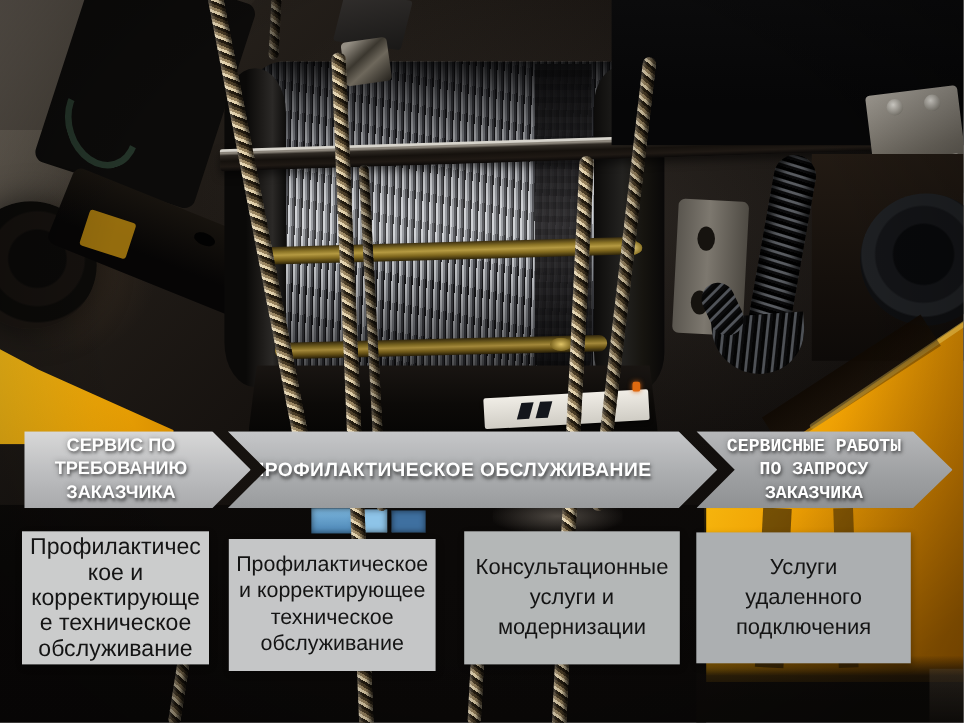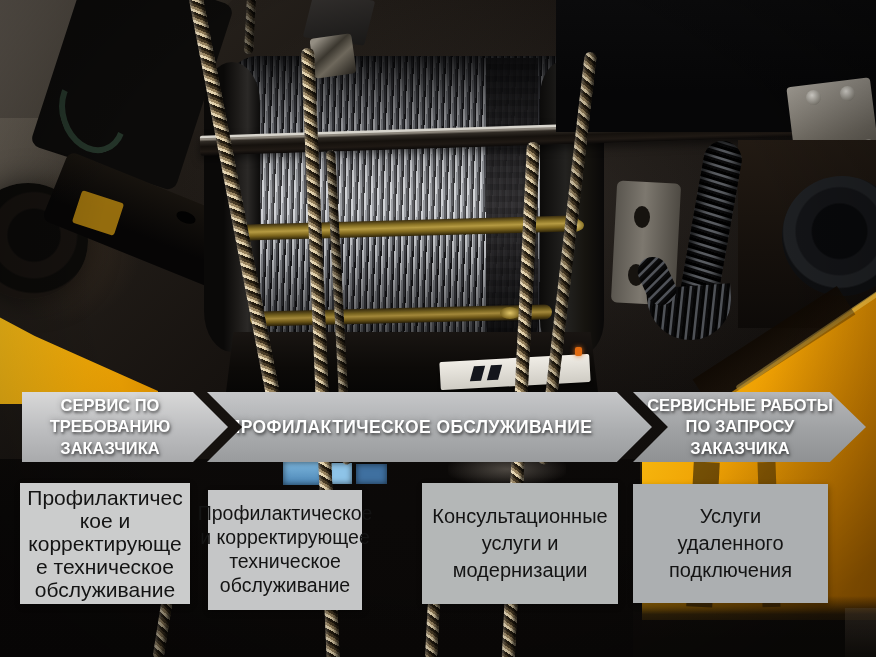--- a/index.html
+++ b/index.html
@@ -154,27 +154,27 @@
     text-shadow:1px 2px 3px rgba(0,0,0,.55),0 0 6px rgba(0,0,0,.25);
     filter:drop-shadow(0 4px 5px rgba(0,0,0,.35));box-sizing:border-box;}
   .chev-1{left:22px;width:206px;padding-right:30px;font-size:16.5px;line-height:1.3;
     clip-path:polygon(0 0,83% 0,100% 50%,83% 100%,0 100%);
     background:linear-gradient(180deg,#d8d8d8,#bcbdbf 55%,#a9aaac);}
   .chev-2{left:207px;width:445px;padding-right:39px;font-size:17.5px;letter-spacing:.4px;
     clip-path:polygon(0 0,92.1% 0,100% 50%,92.1% 100%,0 100%,7.9% 50%);
     background:linear-gradient(180deg,#c6c7c9,#abadaf 55%,#999b9d);}
   .chev-3{left:633px;width:233px;padding-right:19px;font-size:16.5px;line-height:1.3;
     clip-path:polygon(0 0,84.5% 0,100% 50%,84.5% 100%,0 100%,15% 50%);
-    background:linear-gradient(180deg,#b6b7b9,#9fa1a3 55%,#8f9193);}
+    background:linear-gradient(180deg,#b6b7b9,#9fa1a3 55%,#8f9193);font-family:Liberation Mono, monospace;}
 
   
   .ibox{position:absolute;display:flex;align-items:center;justify-content:center;z-index:21;
     text-align:center;color:#141414;white-space:pre-line;box-shadow:1px 2px 6px rgba(0,0,0,.3);}
   .ibox-1{left:20px;top:483px;width:170px;height:121px;background:#cbcccc;font-size:21px;line-height:1.1;}
-  .ibox-2{left:208px;top:490px;width:154px;height:120px;background:#c5c6c7;font-size:19.5px;line-height:1.22;}
+  .ibox-2{left:208px;top:490px;width:188px;height:120px;background:#c5c6c7;font-size:19.5px;line-height:1.22;}
   .ibox-3{left:422px;top:483px;width:196px;height:121px;background:#b4b7b7;font-size:20px;line-height:1.35;}
   .ibox-4{left:633px;top:484px;width:195px;height:119px;background:#acafb1;font-size:20px;line-height:1.35;}
 </style>
 </head>
 <body>
 
 <div class="stage">
 
   <div class="ph base"></div>
   <div class="ph concrete"></div>

